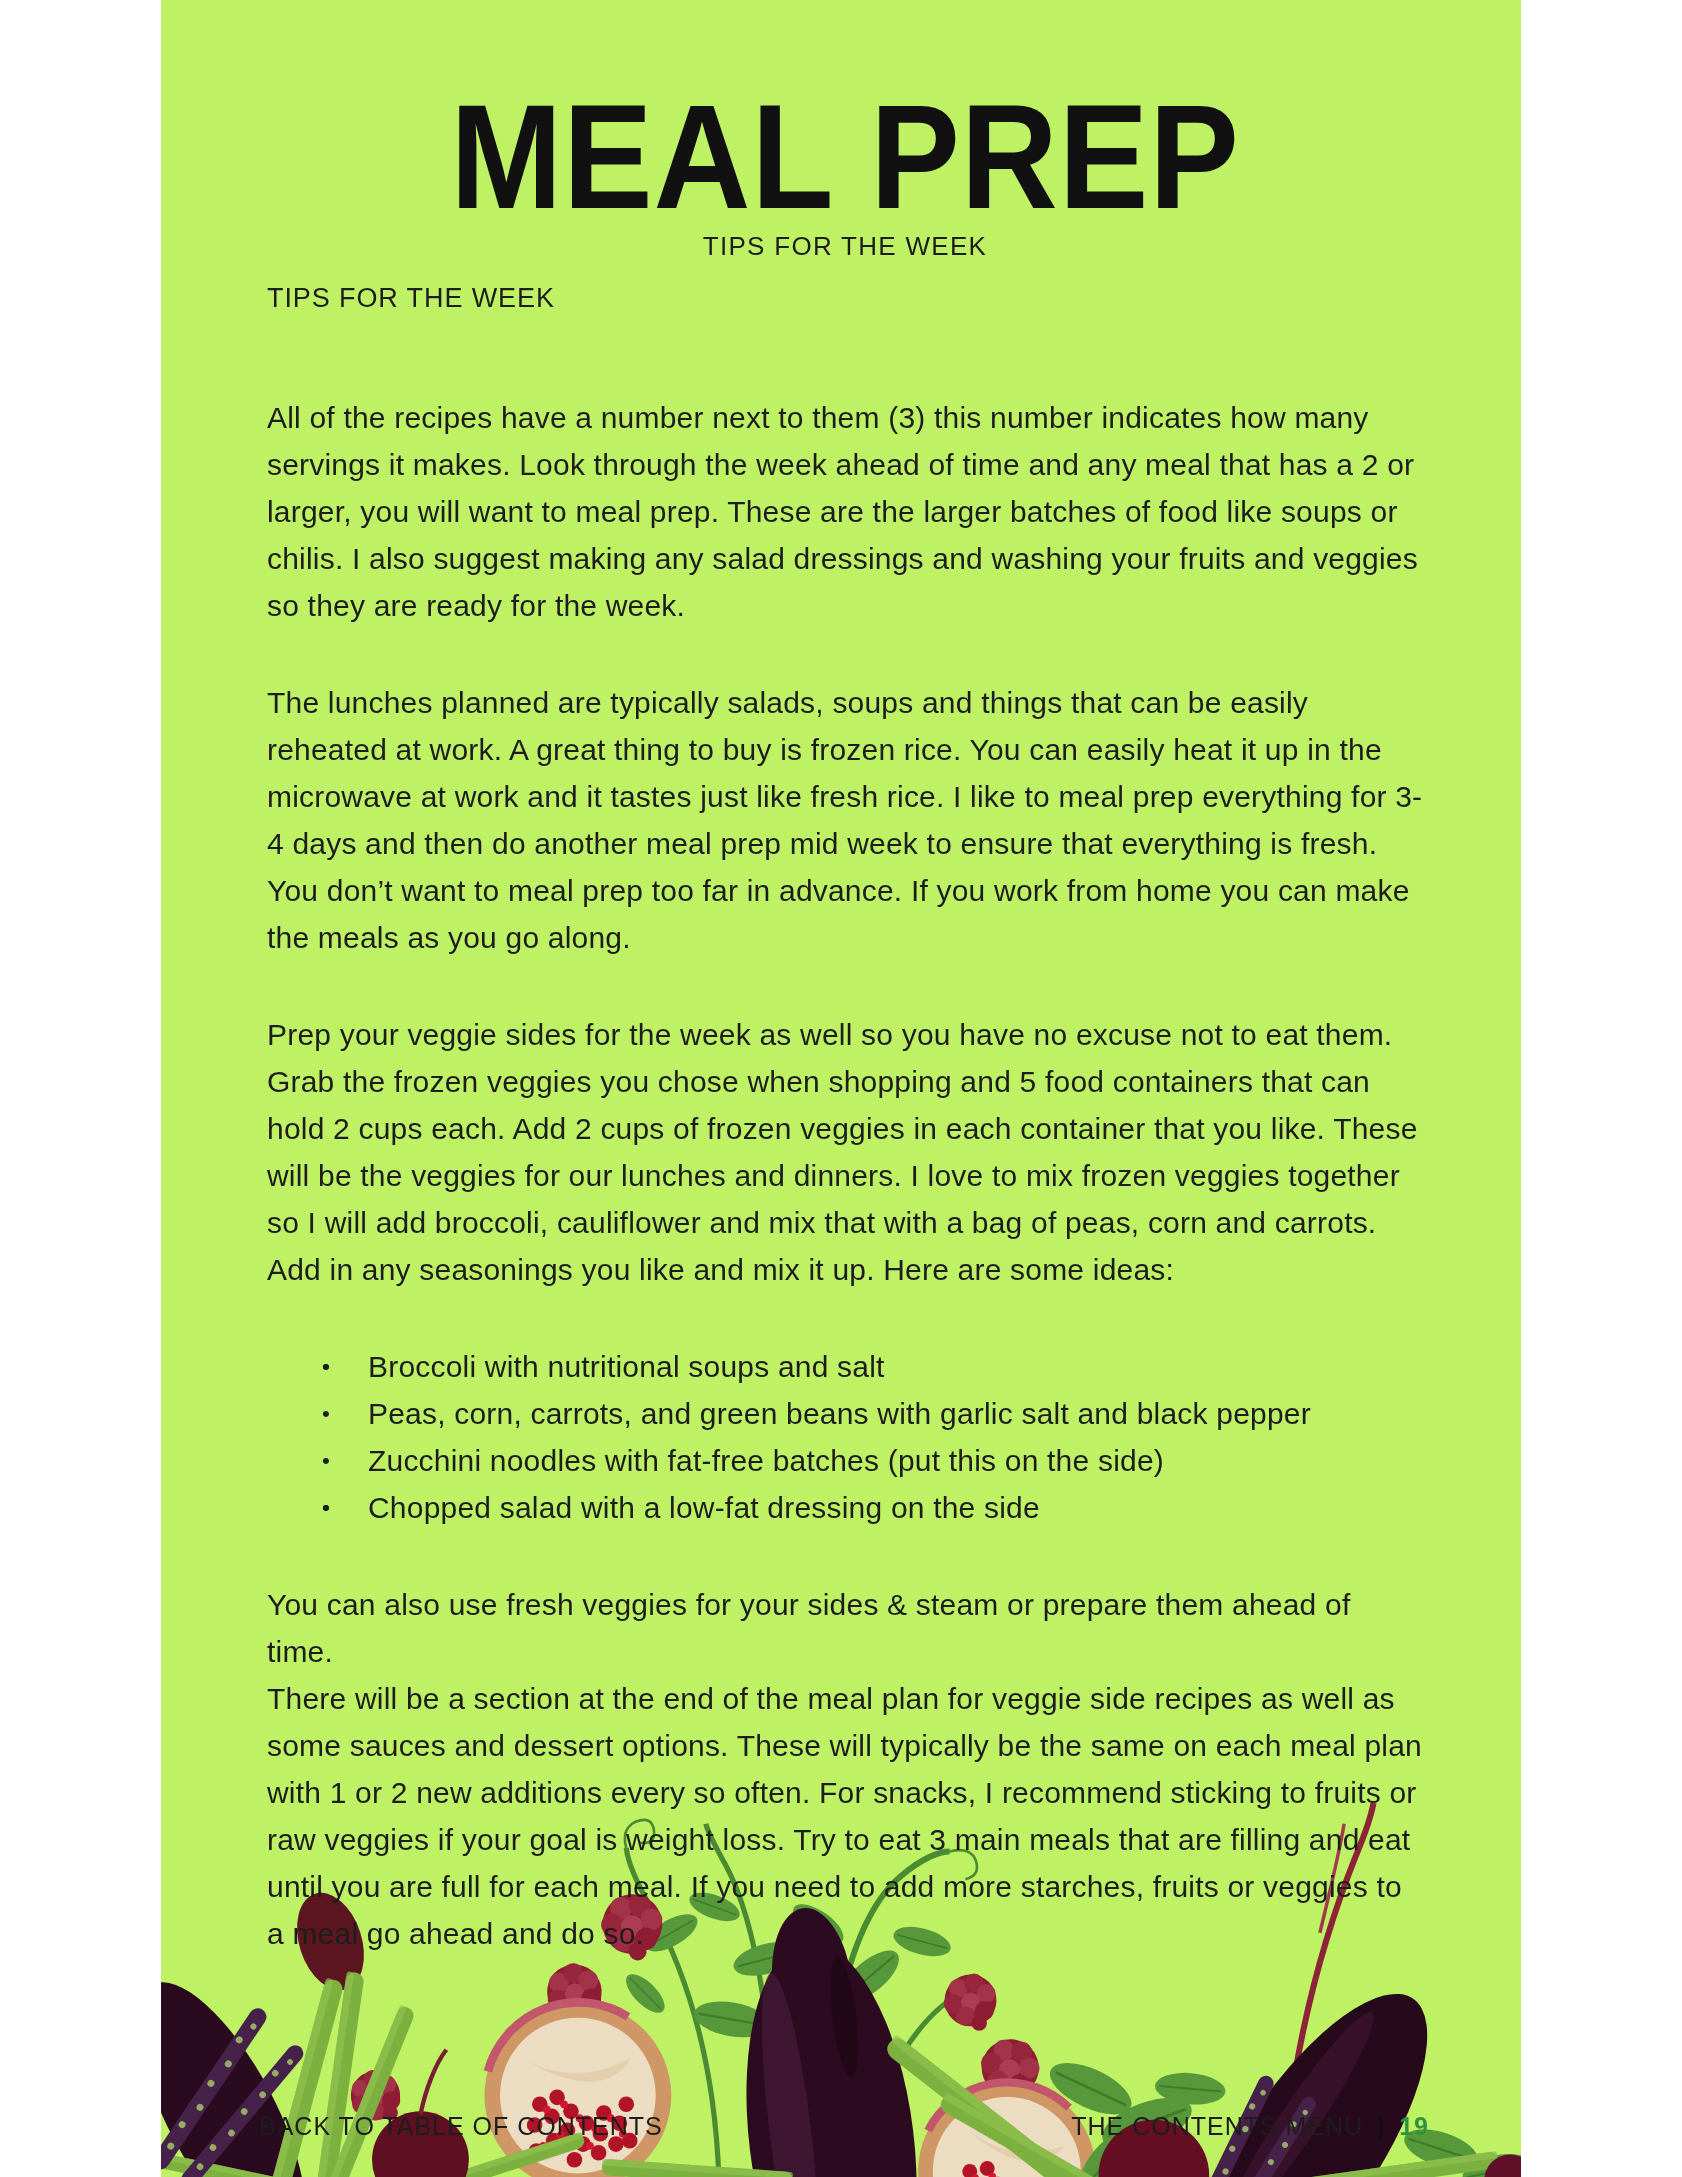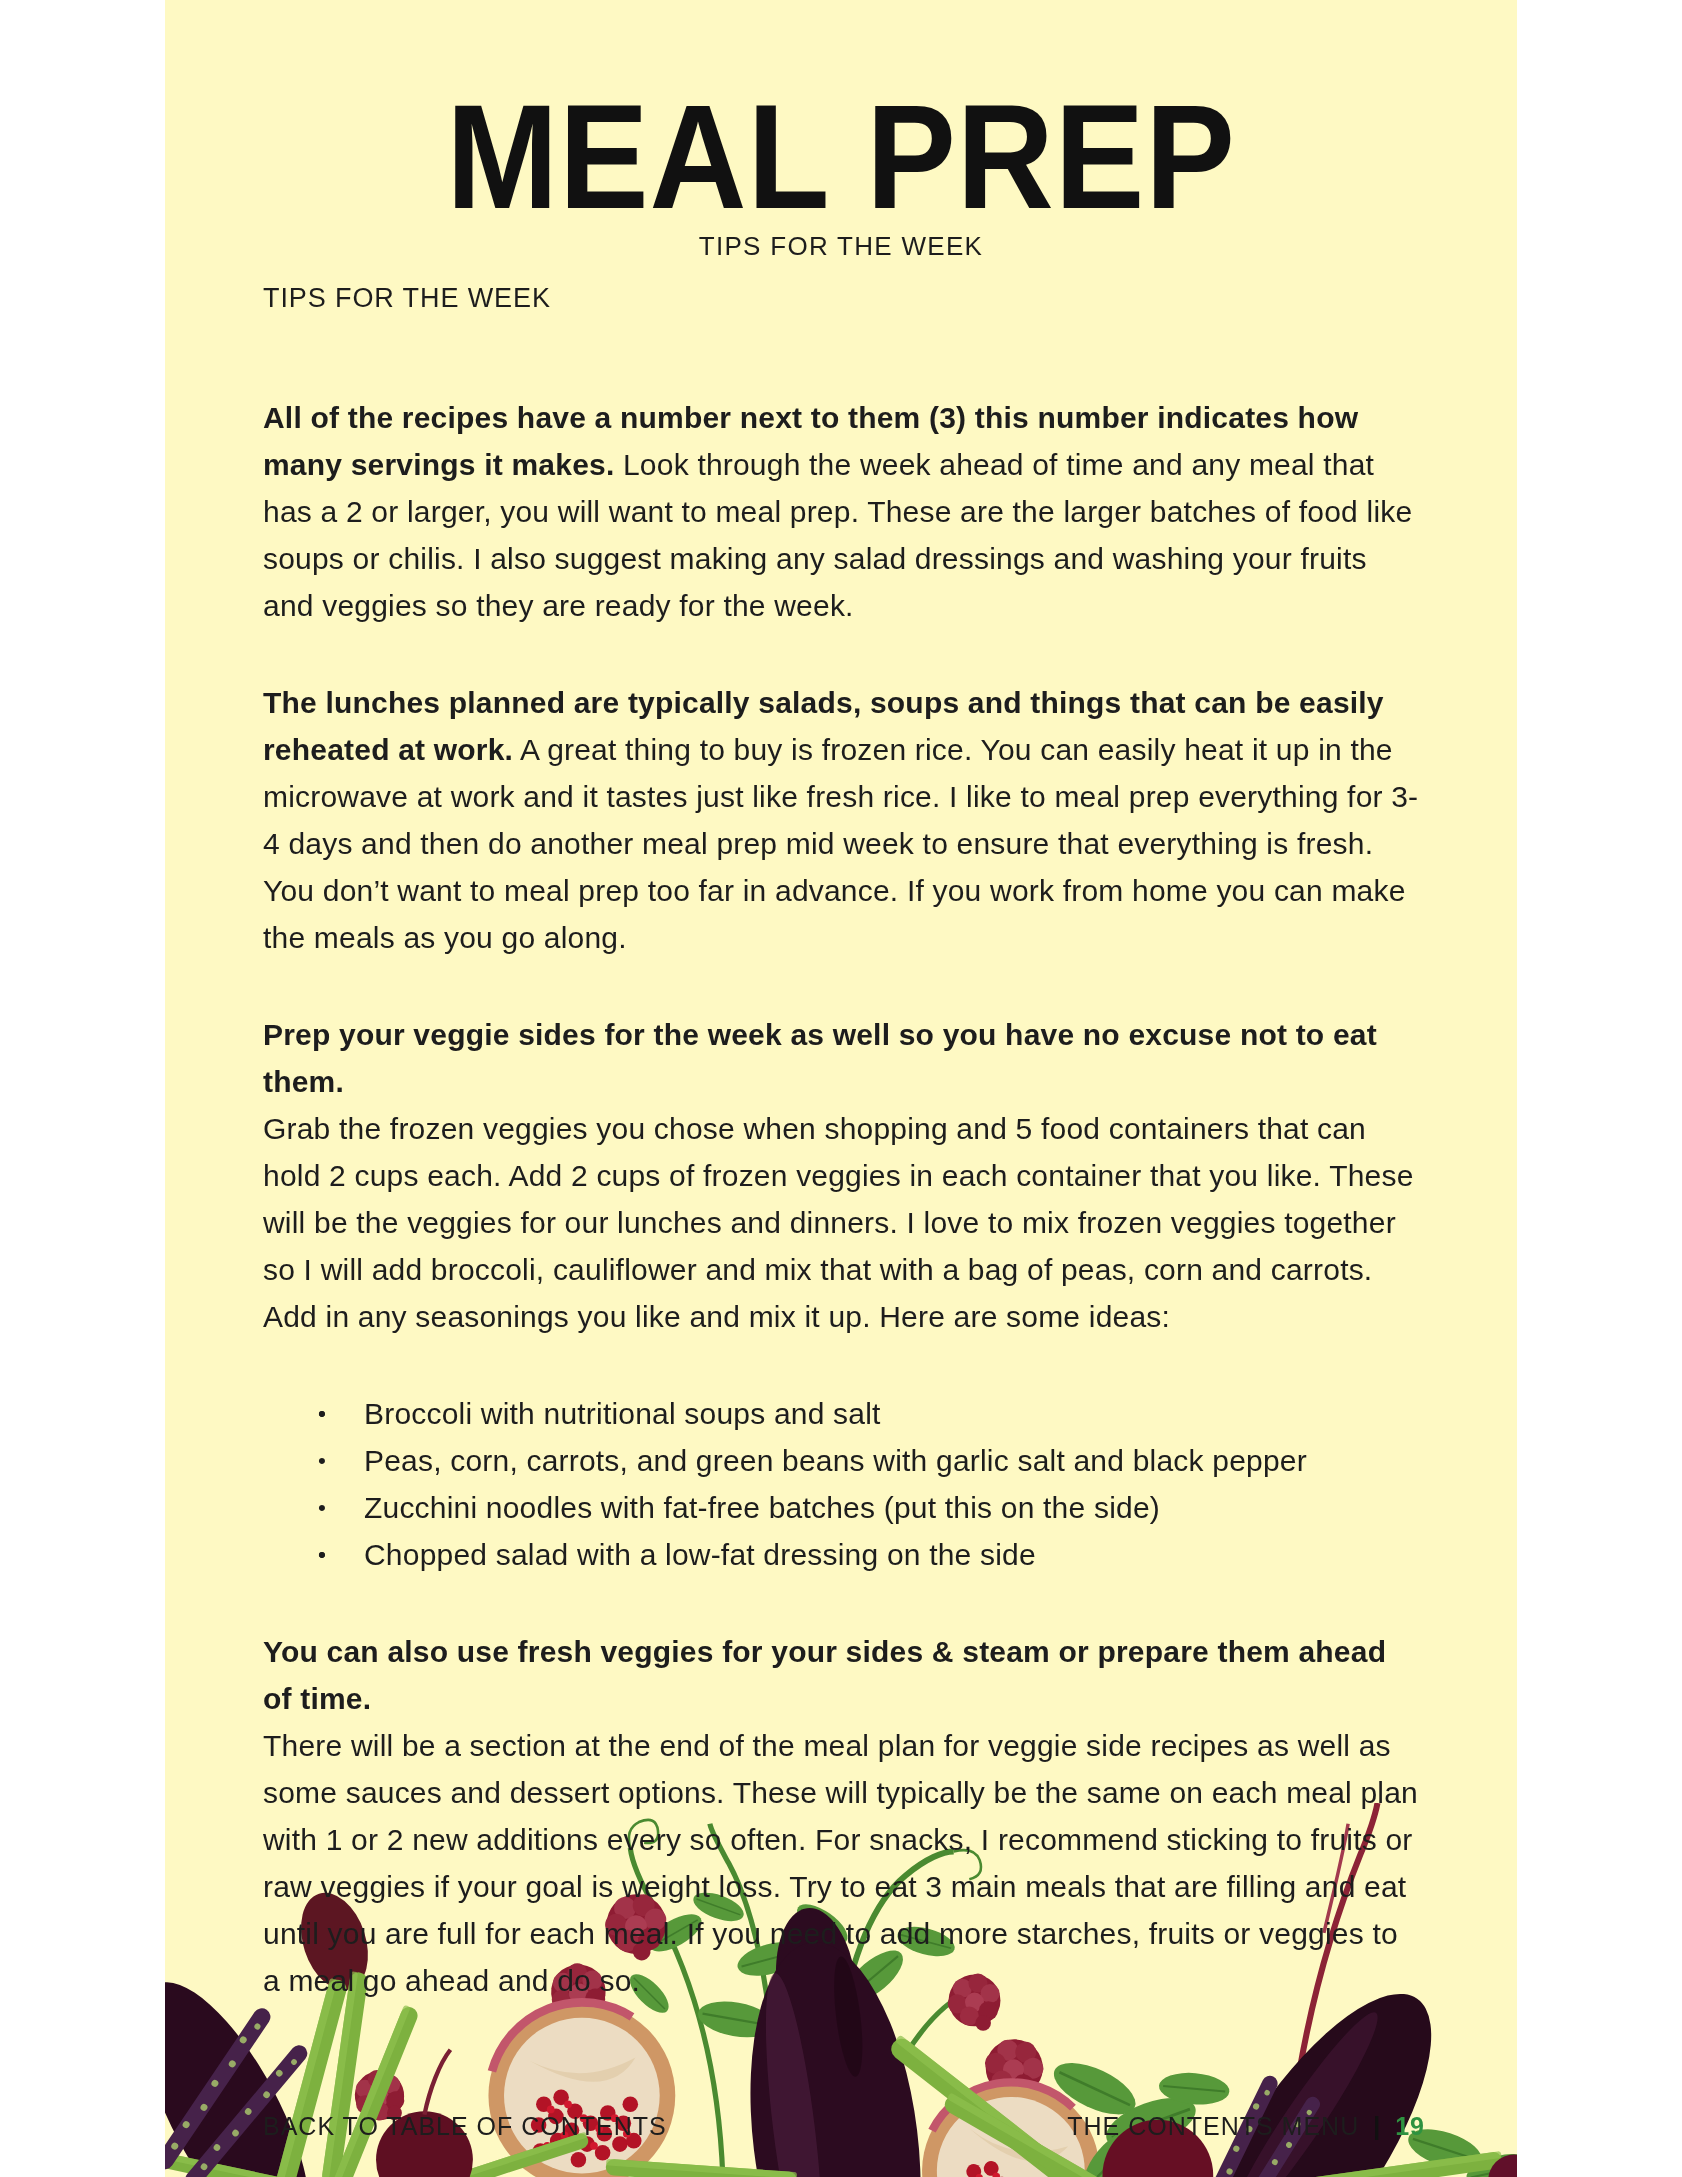--- a/index.html
+++ b/index.html
@@ -1,24 +1,25 @@
 <!DOCTYPE html>
 <html style="font-size:14px"><head>
 <meta charset="utf-8">
 <style>
   html,body{margin:0;padding:0;background:#ffffff;}
   .page{
     position:relative;
     width:1352px;
     height:2177px;
     margin:0 auto;
-    background:#fef9c3;
+    background:#bef264;
     overflow:hidden;
     font-family:"Liberation Sans", sans-serif;
     color:#1d1d1d;
+    padding-left:8px;
   }
   
   .header{ text-align:center; padding-top:80px; }
   .main-title{
     margin:0;
     font-size:140px;
     line-height:1.04;
     font-weight:bold;
     letter-spacing:0.9px;
     transform:scale(0.96,1.06);
@@ -42,21 +43,21 @@
   
   .content{
     position:relative;
     z-index:2;
     margin:80px 98px 0 98px;
     font-size:30px;
     line-height:47px;
     letter-spacing:0.2px;
   }
   .content p{ margin:0 0 50px 0; }
-  .content strong{ font-weight:bold; }
+  .content strong{ font-weight:normal; }
   ul.bullets{
     list-style:none;
     margin:0 0 50px 0;
     padding:0;
   }
   ul.bullets li{
     position:relative;
     padding-left:101px;
     line-height:47px;
   }

